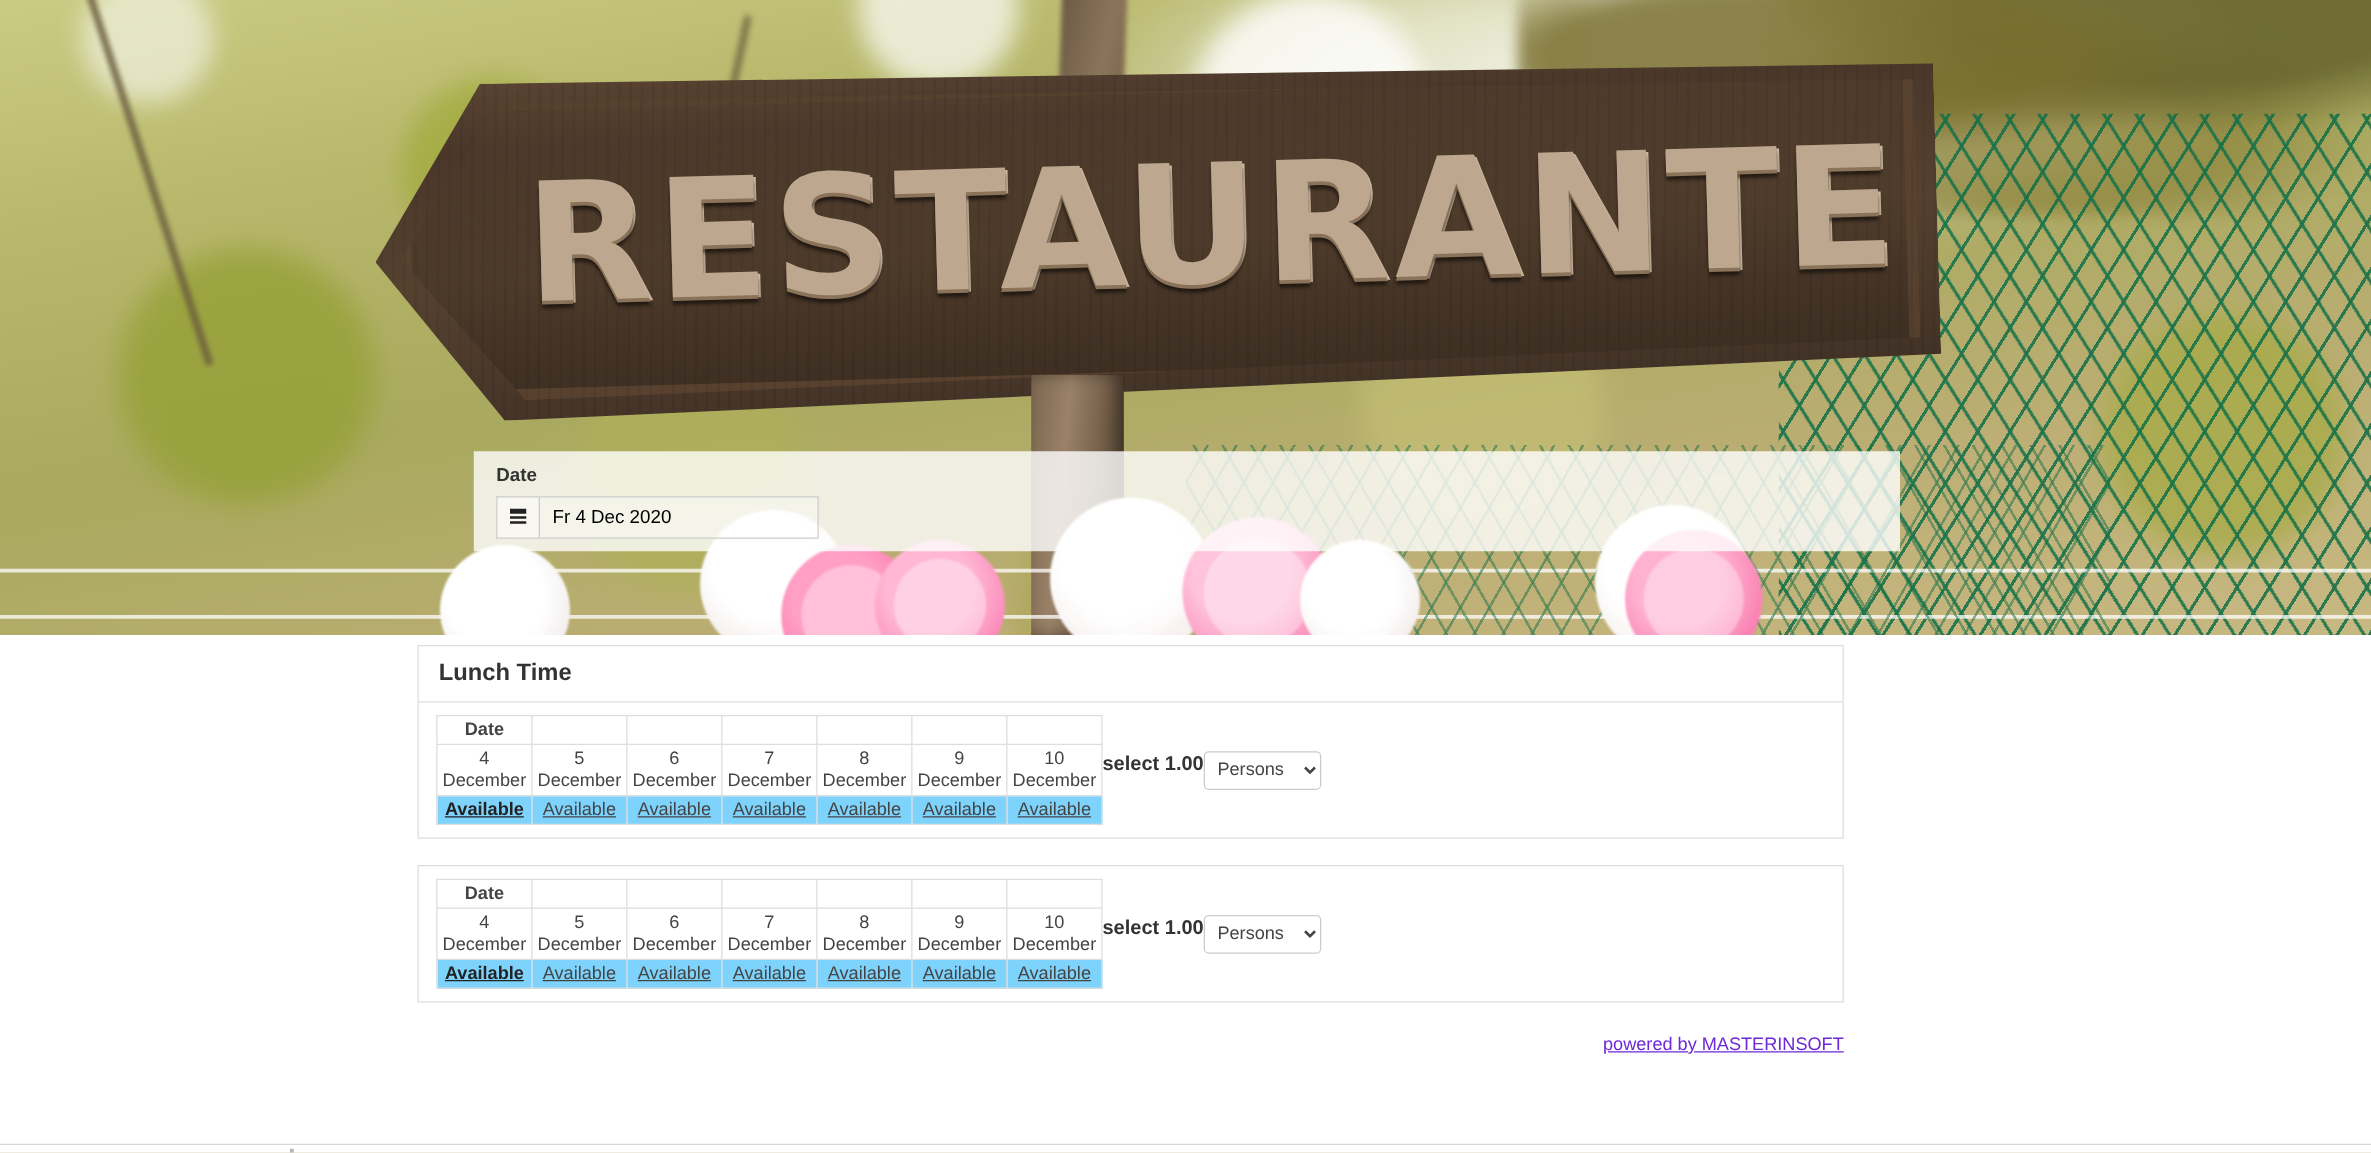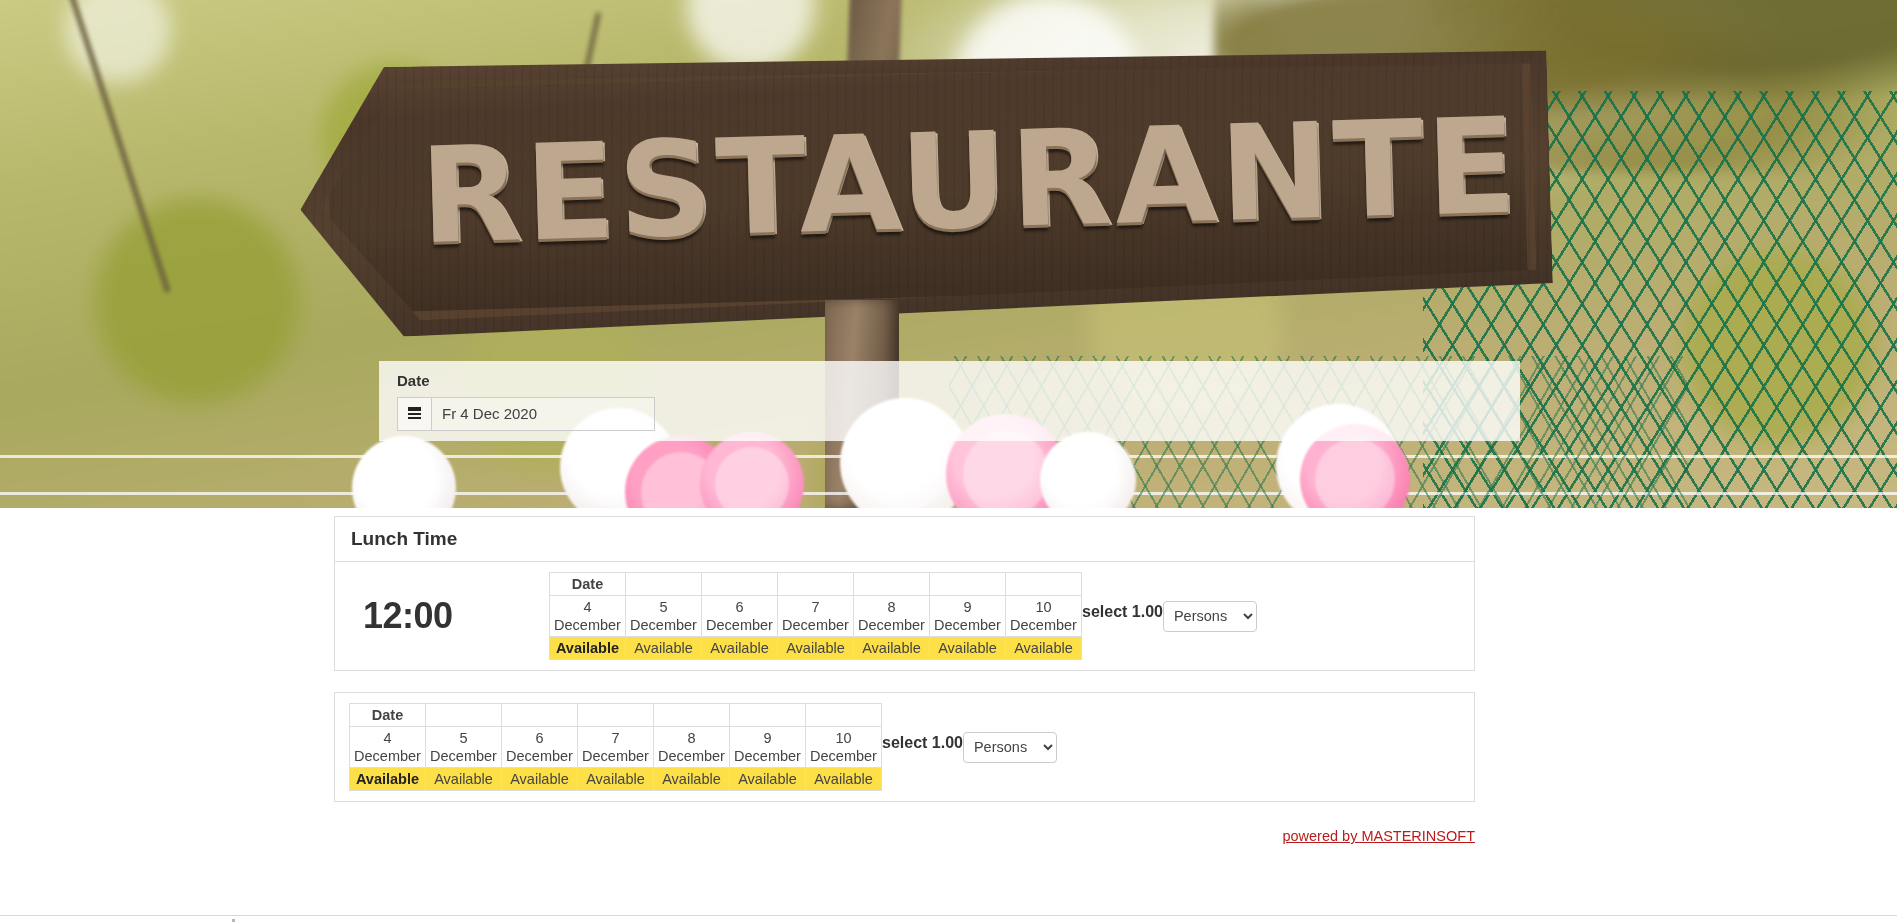--- a/index.html
+++ b/index.html
@@ -161,21 +161,21 @@
   }
   .cal-ico i:nth-child(1){ top:0; height:4px; }
   .cal-ico i:nth-child(2){ top:6px; }
   .cal-ico i:nth-child(3){ top:10px; }
   .date-input {
     flex: 1 1 auto; height: 34px;
     border: 1px solid #cccccc;
     background: rgba(255,255,255,.35);
     padding: 0 10px;
     font-family: "Liberation Sans", sans-serif;
-    font-size: 15px; color: #404040;
+    font-size: 15px; color: #000000;
     outline: none;
   }
 
   
   .page-body { width: 1809px; background: #fff; }
   .container { width: 1141px; margin: 0 auto; padding-top: 8px; }
 
   .panel { border: 1px solid #dddddd; background: #fff; margin-bottom: 21px; }
   .panel-head {
     padding: 11px 16px; border-bottom: 1px solid #dddddd;
@@ -192,37 +192,37 @@
     border: 1px solid #dddddd;
     width: 76px; height: 22px;
     text-align: center; vertical-align: middle;
     font-size: 14.5px; color: #444;
     line-height: 1.25;
     padding: 2px 4px;
   }
   td.hdr-date { font-weight: 700; color: #333; height: 26px; }
   td.hdr-blank { }
   td.daycell { height: 40px; padding-top: 3px; }
-  td.statuscell { background: #fde047; height: 26px; }
+  td.statuscell { background: #7dd3fc; height: 26px; text-decoration: underline; }
   td.statuscell.selected { font-weight: 700; color: #222; }
 
   .select-col { flex: 1 1 auto; display: flex; flex-direction: row; align-items: flex-end; padding-right: 16px; }
   .select-label { font-size: 16px; font-weight: 700; color: #333; margin-bottom: 11px; }
   select.persons {
     width: 94px; height: 31px;
     border: 1px solid #cccccc; border-radius: 4px;
     background: #fff;
     font-family: "Liberation Sans", sans-serif;
     font-size: 14.5px; color: #444;
     padding: 0 6px;
   }
 
   .footer { width: 1141px; margin: 0 auto; text-align: right; padding-top: 4px; }
   .footer a {
-    font-size: 14.5px; color: #b91c1c; text-decoration: underline;
+    font-size: 14.5px; color: #6d28d9; text-decoration: underline;
   }
   .bottom-rule {
     position: absolute; left: 0; top: 915px; width: 1897px;
     border-top: 1px solid #d8d8d8;
   }
   .scroll-nub {
     position: absolute; left: 232px; top: 919px; width: 3px; height: 3px;
     background: #b5b5b5;
   }
 </style>
@@ -275,23 +275,20 @@
     </div>
   </div>
 </div>
 
 <div class="page-body">
   <div class="container">
 
     <div class="panel">
       <div class="panel-head">Lunch Time</div>
       <div class="panel-body">
-        <div class="time-col">
-          <div class="time-label">12:00</div>
-        </div>
         <div class="table-col">
           <table class="avail">
             <tbody>
                 <tr>
               <td class="hdr-date">Date</td>
               <td class="hdr-blank"></td>
               <td class="hdr-blank"></td>
               <td class="hdr-blank"></td>
               <td class="hdr-blank"></td>
               <td class="hdr-blank"></td>

